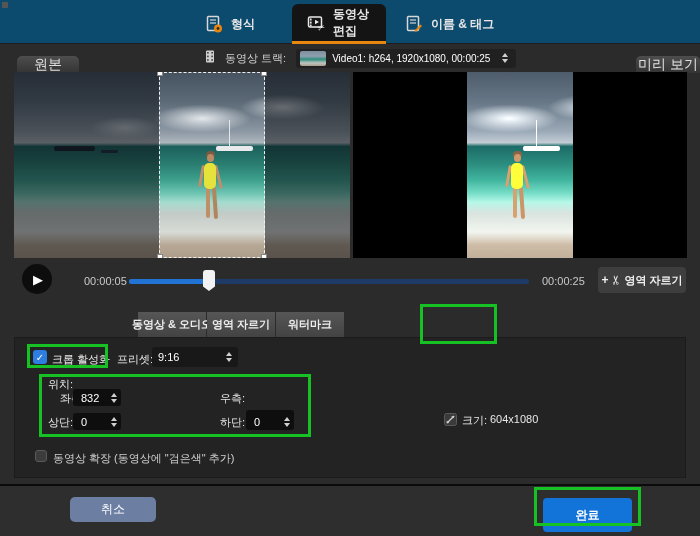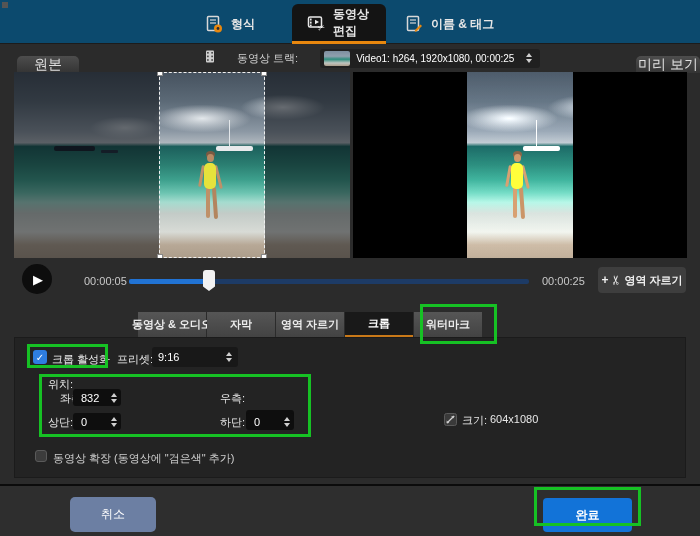--- a/index.html
+++ b/index.html
@@ -14,21 +14,21 @@
   .tab-format{left:204px;}
   .tab-video-edit{left:292px;width:94px;justify-content:center;}
   .tab-name-tag{left:404px;}
   .ticon{width:20px;height:20px;position:relative;flex:0 0 auto;}
   .ticon svg{position:absolute;left:0;top:0;}
 
   
   .mini-tab{position:absolute;top:56px;height:17px;background:linear-gradient(#4d4d4d,#343434);border-radius:5px 5px 0 0;color:#e0e0e0;font-size:14px;display:flex;align-items:flex-start;justify-content:center;}
   .tab-original{left:17px;width:62px;}
   .tab-preview{left:636px;width:64px;}
-  .track-row{position:absolute;left:205px;top:46px;height:24px;display:flex;align-items:center;gap:22px;}
+  .track-row{position:absolute;left:205px;top:46px;height:24px;display:flex;align-items:center;gap:10px;}
   .track-label{font-size:11px;color:#cfcfcf;}
   .track-select{display:flex;align-items:center;gap:6px;background:#202020;border-radius:3px;padding:2px 8px 2px 4px;cursor:pointer;}
   .track-thumb{width:26px;height:15px;border-radius:2px;background:linear-gradient(180deg,#7d8fa0 0%,#8fa0ae 35%,#2f8d7e 55%,#bfc5c0 80%,#ab9c8a 100%);}
   .track-value{font-size:10px;color:#fff;white-space:nowrap;}
   .chevs{display:flex;flex-direction:column;align-items:center;gap:2px;margin-left:6px;}
   .chev-u{width:0;height:0;border-left:3px solid transparent;border-right:3px solid transparent;border-bottom:4px solid #cfcfcf;}
   .chev-d{width:0;height:0;border-left:3px solid transparent;border-right:3px solid transparent;border-top:4px solid #cfcfcf;}
 
   
   .video{position:absolute;top:72px;height:186px;overflow:hidden;background:#000;}
@@ -94,21 +94,21 @@
   .spin{position:absolute;width:48px;height:17px;background:#0e0e0e;border-radius:3px;display:flex;align-items:center;padding:0 4px 0 8px;}
   .spin .val{flex:1;font-size:11px;color:#fff;}
   .spin .chevs{margin-left:2px;cursor:pointer;}
   .size-ic{position:absolute;left:444px;top:412px;width:13px;height:13px;}
   .exp-lbl{color:#cfcfcf;}
 
   
   .foot-div{position:absolute;left:0;top:484px;width:700px;height:2px;background:#0b0b0b;}
   .footer{position:absolute;left:0;top:486px;width:700px;height:50px;background:#2e2e2e;}
   .btn{position:absolute;display:flex;align-items:center;justify-content:center;color:#fff;font-size:12px;cursor:pointer;}
-  .btn-cancel{left:70px;top:497px;width:86px;height:35px;background:#6c7fa3;border-radius:5px;}
+  .btn-cancel{left:70px;top:497px;width:86px;height:25px;background:#6c7fa3;border-radius:5px;}
   .btn-done{left:543px;top:498px;width:89px;height:34px;background:#1273d8;border-radius:4px;font-weight:bold;}
 </style>
 </head>
 <body>
 
 <div id="app">
 
   <div class="topbar">
     <div class="win-dot"></div>
 
@@ -241,27 +241,21 @@
     <span>영역 자르기</span>
   </div>
 
   <div class="panel"></div>
 
   <div class="etabs">
     <div class="etab">
         <span>동영상 &amp; 오디오</span>
       </div>
     <div class="etab">
-        <span>자막</span>
-      </div>
-    <div class="etab">
         <span>영역 자르기</span>
-      </div>
-    <div class="etab sel">
-        <span>크롭</span>
       </div>
     <div class="etab">
         <span>워터마크</span>
       </div>
   </div>
 
   <div class="cbx on" style="left:33px;top:350px;">
     <span>✓</span>
   </div>
   <span class="lbl" style="left:52px;top:352px;">크롭 활성화</span>

